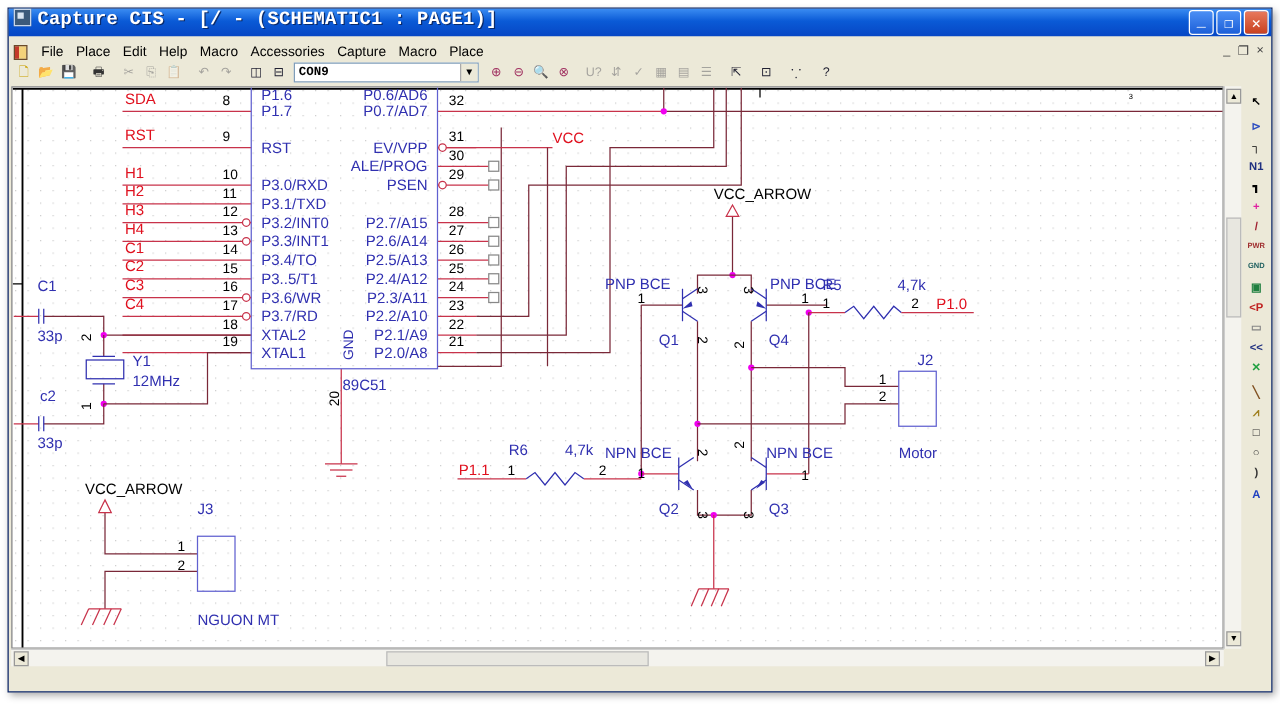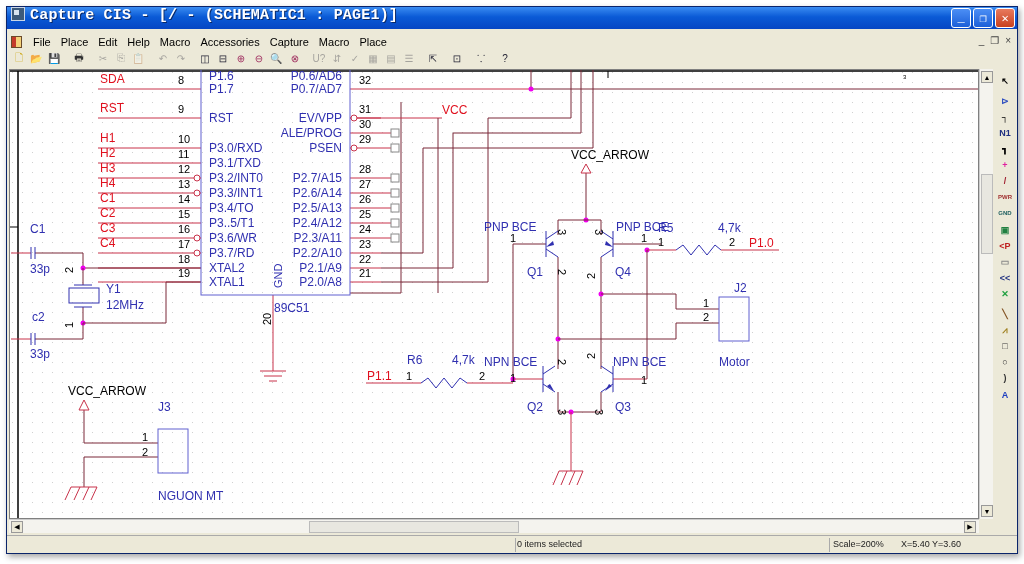--- a/index.html
+++ b/index.html
@@ -80,20 +80,24 @@
         <div class="tb-btn tb-dis" style="color: rgb(34, 34, 51);">✂</div>
         <div class="tb-btn tb-dis" style="color: rgb(34, 34, 51);">⎘</div>
         <div class="tb-btn tb-dis" style="color: rgb(34, 34, 51);">📋</div>
         <div class="tb-sep"></div>
         <div class="tb-btn tb-dis" style="color: rgb(34, 34, 51);">↶</div>
         <div class="tb-btn tb-dis" style="color: rgb(34, 34, 51);">↷</div>
         <div class="tb-sep"></div>
         <div class="tb-btn" style="color: rgb(34, 34, 51);">◫</div>
         <div class="tb-btn" style="color: rgb(34, 34, 51);">⊟</div>
       </div>
+    <div class="part-select">
+      <span>CON9</span>
+      <span class="dd">▼</span>
+    </div>
     <div id="tb-right" style="display:flex;align-items:center;">
         <div class="tb-btn" style="color: rgb(160, 48, 96);">⊕</div>
         <div class="tb-btn" style="color: rgb(160, 48, 96);">⊖</div>
         <div class="tb-btn" style="color: rgb(64, 64, 192);">🔍</div>
         <div class="tb-btn" style="color: rgb(160, 48, 96);">⊗</div>
         <div class="tb-sep"></div>
         <div class="tb-btn tb-dis" style="color: rgb(34, 34, 51);">U?</div>
         <div class="tb-btn tb-dis" style="color: rgb(34, 34, 51);">⇵</div>
         <div class="tb-btn tb-dis" style="color: rgb(34, 34, 51);">✓</div>
         <div class="tb-btn tb-dis" style="color: rgb(34, 34, 51);">▦</div>
@@ -399,20 +403,13 @@
       <div class="pal-btn" style="color: rgb(32, 160, 64);">✕</div>
       <div class="pal-sep"></div>
       <div class="pal-btn" style="color: rgb(128, 80, 32);">╲</div>
       <div class="pal-btn" style="color: rgb(160, 128, 32);">⩘</div>
       <div class="pal-btn" style="color: rgb(51, 51, 51);">□</div>
       <div class="pal-btn" style="color: rgb(51, 51, 51);">○</div>
       <div class="pal-btn" style="color: rgb(51, 51, 51);">)</div>
       <div class="pal-btn" style="color: rgb(32, 64, 192);">A</div>
     </div>
 
-  <div class="statusbar">
-    <div class="st-div" style="left:508px"></div>
-    <span class="st-cell" style="left:510px">0 items selected</span>
-    <div class="st-div" style="left:822px"></div>
-    <span class="st-cell" style="left:826px">Scale=200%</span>
-    <span class="st-cell" style="left:894px">X=5.40  Y=3.60</span>
-  </div>
 </div>
 
 </body></html>

